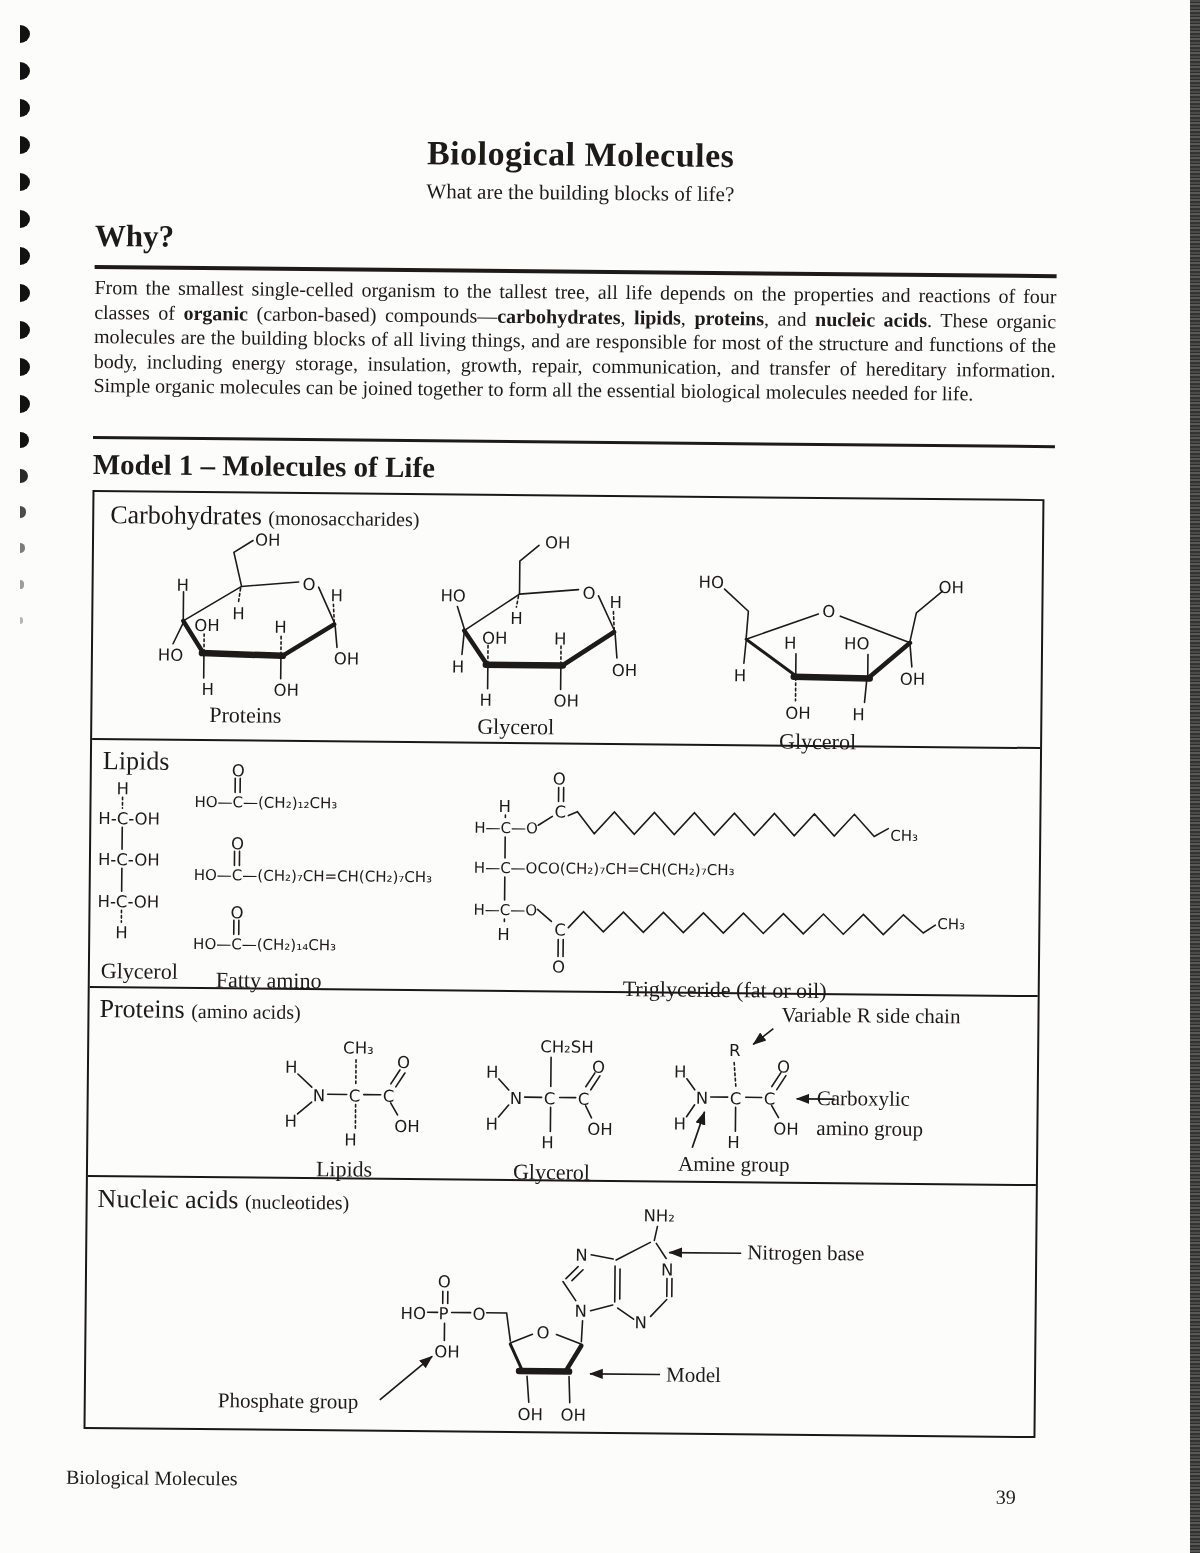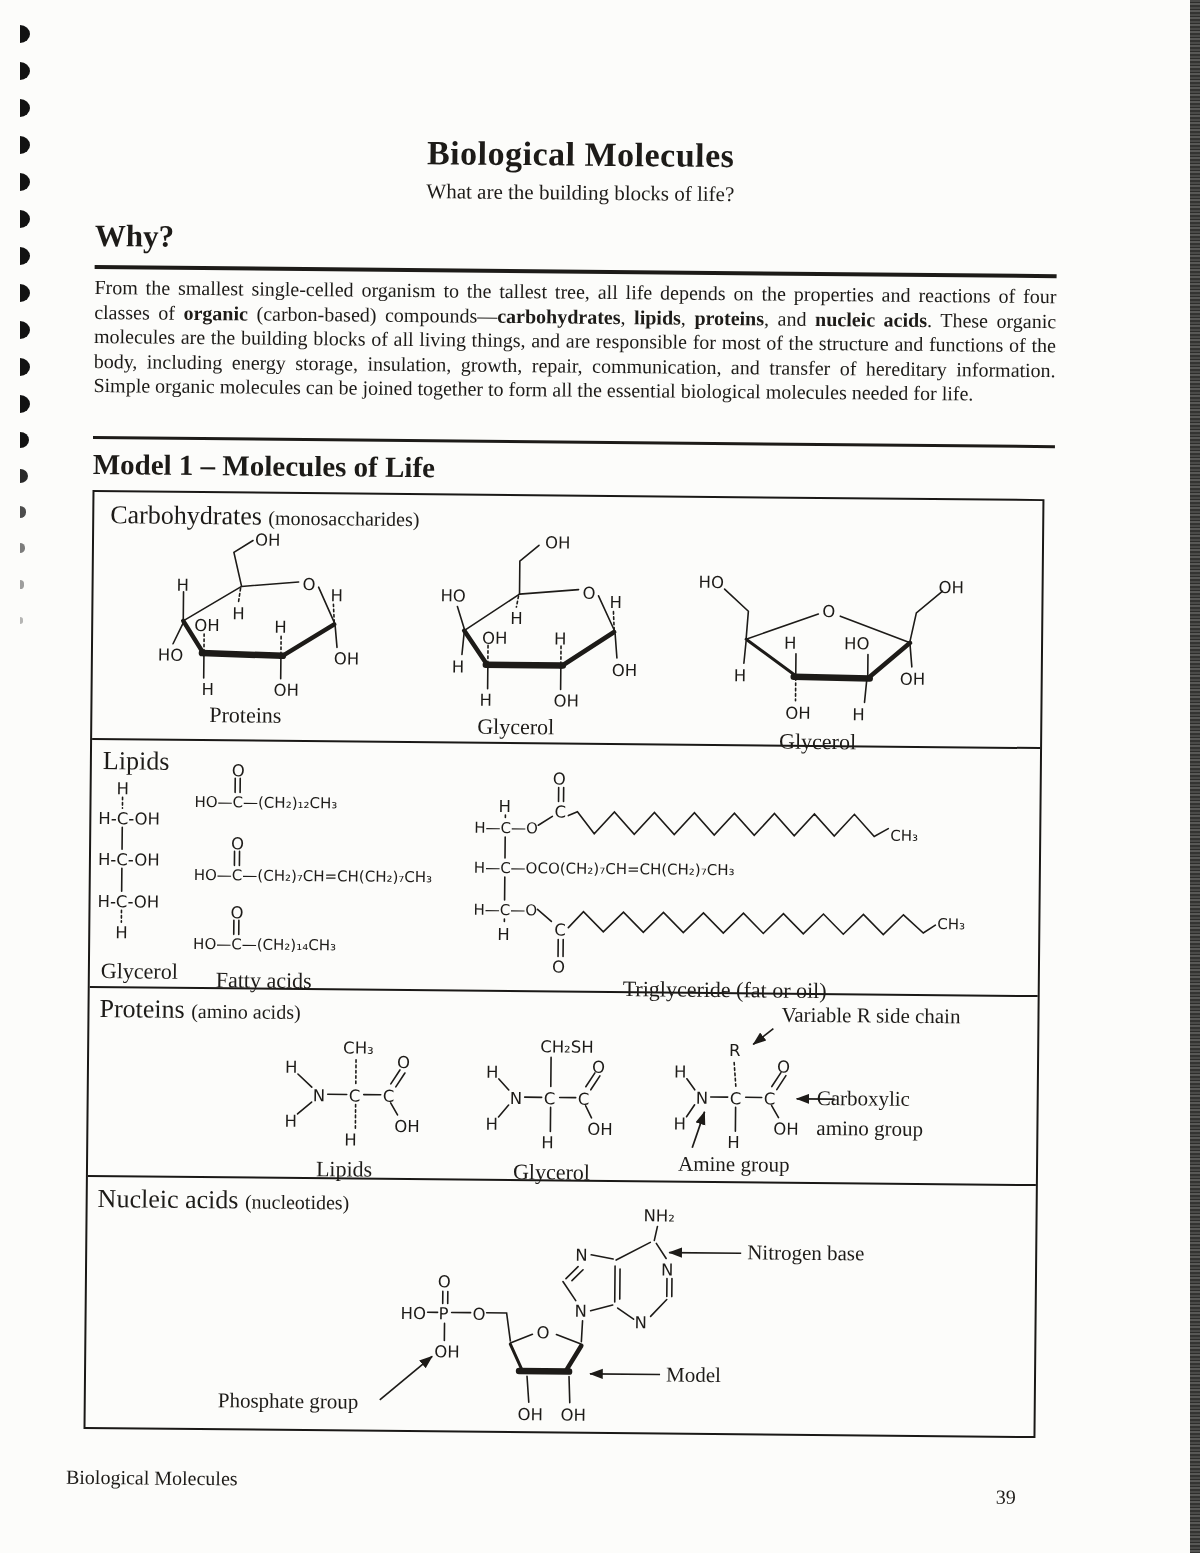--- a/index.html
+++ b/index.html
@@ -231,21 +231,21 @@
               <path class="b" d="M50.5,90 L50.5,104"></path>
             <path class="b" d="M45.5,159 L45.5,173"></path>
               <path class="b" d="M50.5,159 L50.5,173"></path>
           </svg>
         <span class="atom" style="left: 42px; top: 0px;">O</span>
             <span class="atom f" style="left: 5px; top: 32px;">HO—C—(CH₂)₁₂CH₃</span>
             <span class="atom" style="left: 42px; top: 73px;">O</span>
             <span class="atom f" style="left: 5px; top: 105px;">HO—C—(CH₂)₇CH=CH(CH₂)₇CH₃</span>
             <span class="atom" style="left: 42px; top: 142px;">O</span>
             <span class="atom f" style="left: 5px; top: 174px;">HO—C—(CH₂)₁₄CH₃</span>
-            <span class="atom cap" style="left: 28px; top: 206px;">Fatty acids</span>
+            <span class="atom cap" style="left: 28px; top: 206px;">Fatty amino</span>
           </div>
 
         <div class="mol" style="left:383px;top:15px;width:560px;height:240px">
           <svg width="560" height="240">
             <path class="b d" d="M31,56 L31,60"></path>
             <path class="b" d="M31,78 L31,99"></path>
             <path class="b" d="M31,118 L31,141"></path>
             <path class="b d" d="M31,160 L31,165"></path>
             <path class="b" d="M64,66 L78,57"></path>
             <path class="b" d="M84,28 L84,42"></path>

